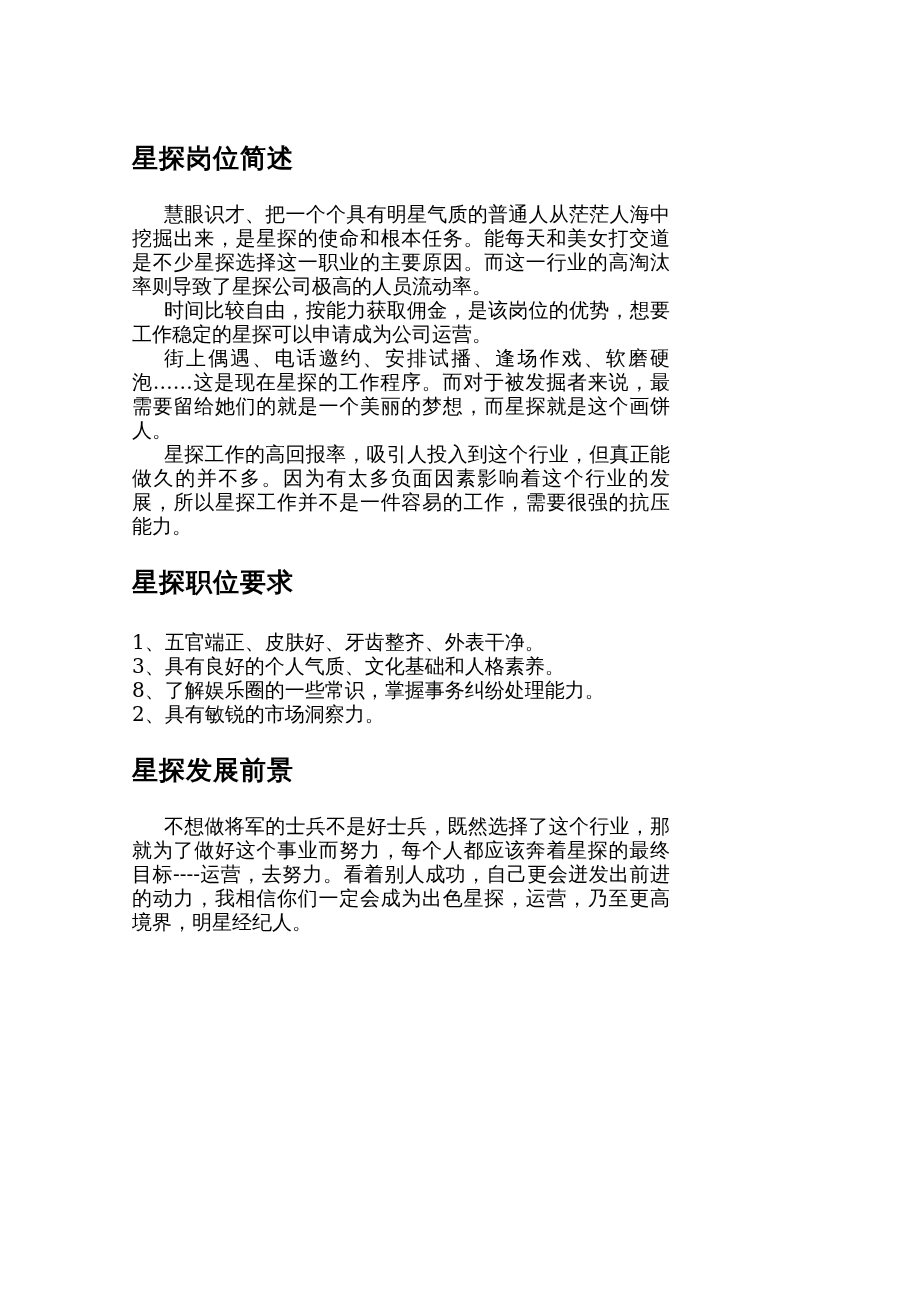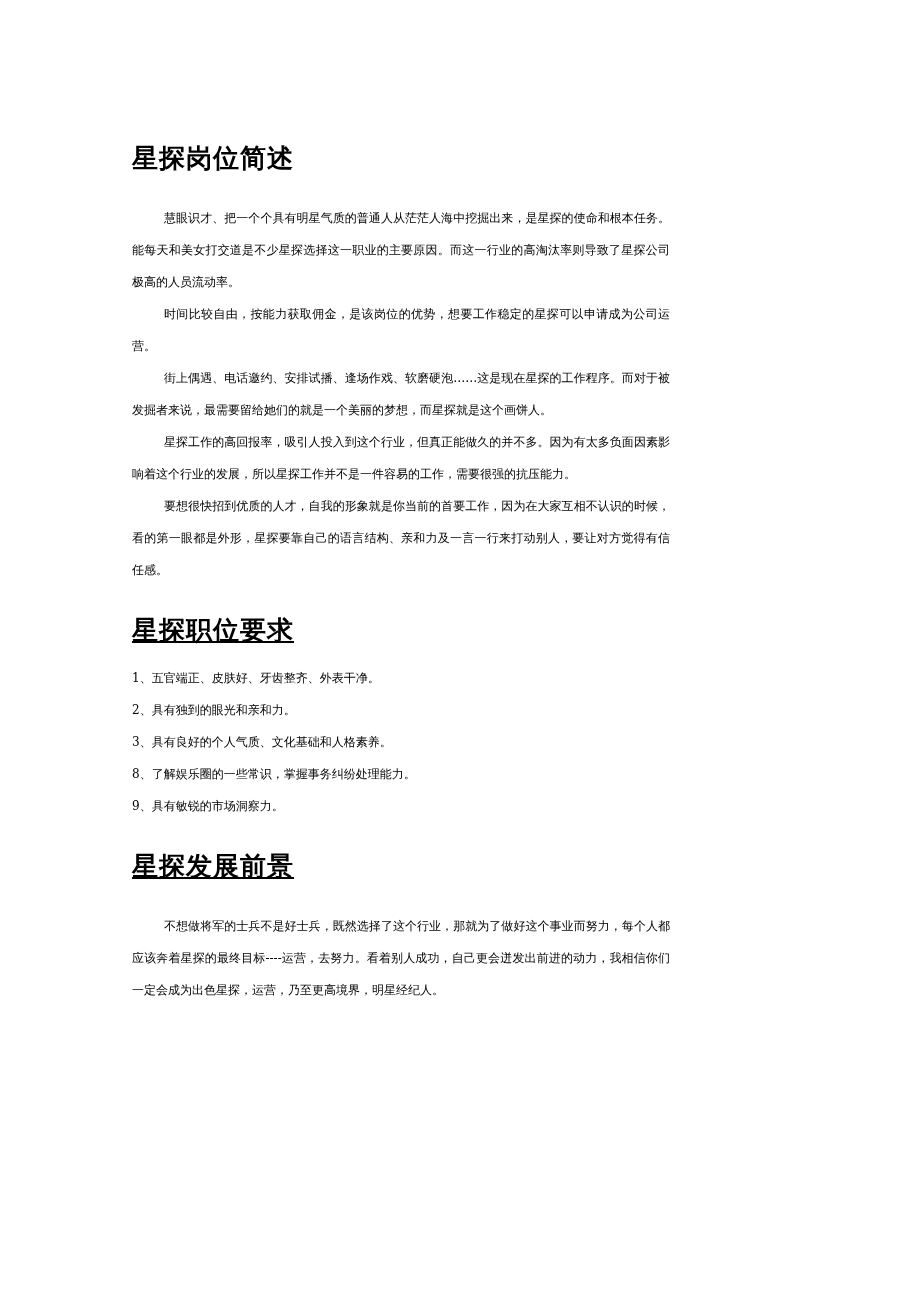--- a/index.html
+++ b/index.html
@@ -22,30 +22,29 @@
   h1.doc-heading {
     font-size: 26px;
     line-height: 32px;
     font-weight: bold;
     margin: 0;
     letter-spacing: 1px;
     color: #000000;
   }
   h1.doc-heading.mid {
     margin-top: 28px;
-    text-decoration: underline;
   }
   .body-block {
     margin-top: 28px;
-    font-size: 12px;
-    line-height: 32px;
+    font-size: 20px;
+    line-height: 24px;
     text-align: justify;
   }
   .body-block.list-block {
-    margin-top: 16px;
+    margin-top: 32px;
     text-align: left;
   }
   .body-block p {
     margin: 0;
   }
   p.indent {
     text-indent: 32px;
   }
   p.closing {
     margin-top: 16px;
@@ -56,31 +55,29 @@
 
 <div class="page">
 
   <h1 class="doc-heading">星探岗位简述</h1>
 
   <div class="body-block">
     <p class="indent">慧眼识才、把一个个具有明星气质的普通人从茫茫人海中挖掘出来，是星探的使命和根本任务。能每天和美女打交道是不少星探选择这一职业的主要原因。而这一行业的高淘汰率则导致了星探公司极高的人员流动率。</p>
     <p class="indent">时间比较自由，按能力获取佣金，是该岗位的优势，想要工作稳定的星探可以申请成为公司运营。</p>
     <p class="indent">街上偶遇、电话邀约、安排试播、逢场作戏、软磨硬泡……这是现在星探的工作程序。而对于被发掘者来说，最需要留给她们的就是一个美丽的梦想，而星探就是这个画饼人。</p>
     <p class="indent">星探工作的高回报率，吸引人投入到这个行业，但真正能做久的并不多。因为有太多负面因素影响着这个行业的发展，所以星探工作并不是一件容易的工作，需要很强的抗压能力。</p>
-    <p class="indent">要想很快招到优质的人才，自我的形象就是你当前的首要工作，因为在大家互相不认识的时候，看的第一眼都是外形，星探要靠自己的语言结构、亲和力及一言一行来打动别人，要让对方觉得有信任感。</p>
   </div>
 
   <h1 class="doc-heading mid">星探职位要求</h1>
 
   <div class="body-block list-block">
     <p>1、五官端正、皮肤好、牙齿整齐、外表干净。</p>
-    <p>2、具有独到的眼光和亲和力。</p>
     <p>3、具有良好的个人气质、文化基础和人格素养。</p>
     <p>8、了解娱乐圈的一些常识，掌握事务纠纷处理能力。</p>
-    <p>9、具有敏锐的市场洞察力。</p>
+    <p>2、具有敏锐的市场洞察力。</p>
   </div>
 
   <h1 class="doc-heading mid">星探发展前景</h1>
 
   <div class="body-block">
     <p class="indent closing">不想做将军的士兵不是好士兵，既然选择了这个行业，那就为了做好这个事业而努力，每个人都应该奔着星探的最终目标----运营，去努力。看着别人成功，自己更会迸发出前进的动力，我相信你们一定会成为出色星探，运营，乃至更高境界，明星经纪人。</p>
   </div>
 
 </div>
 

